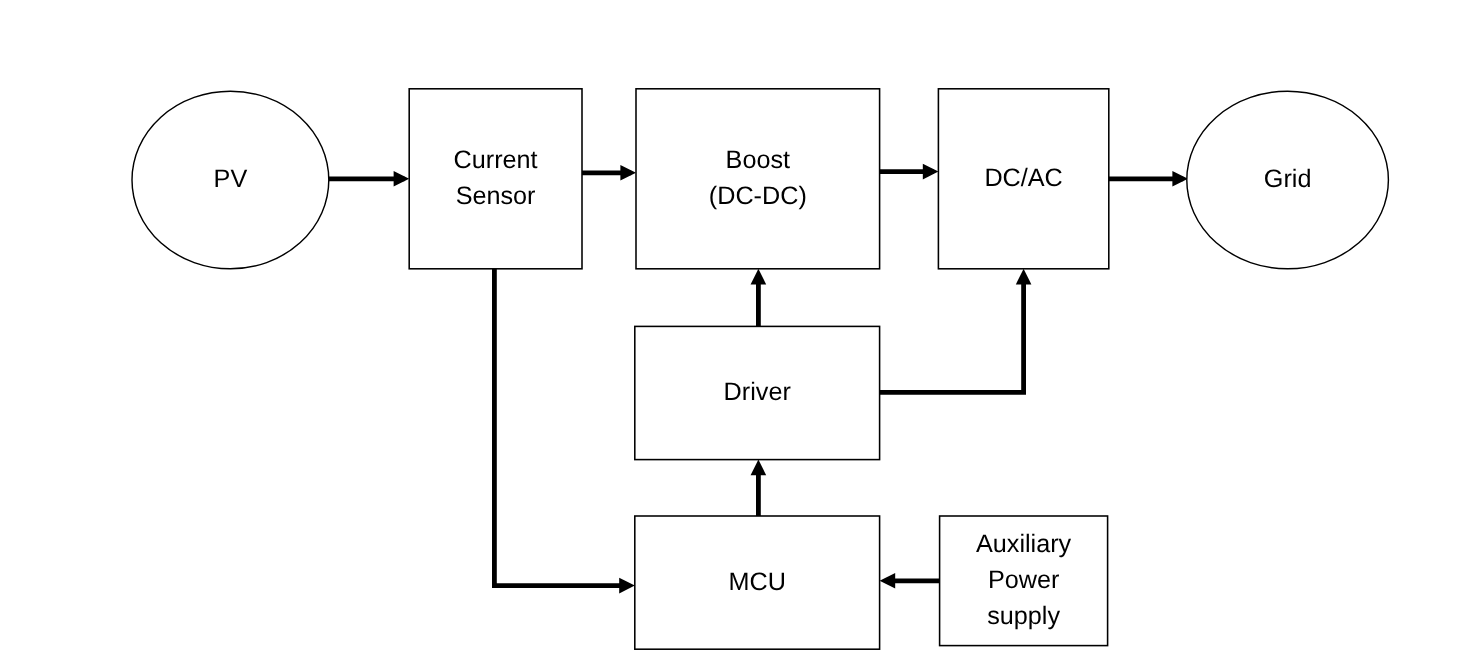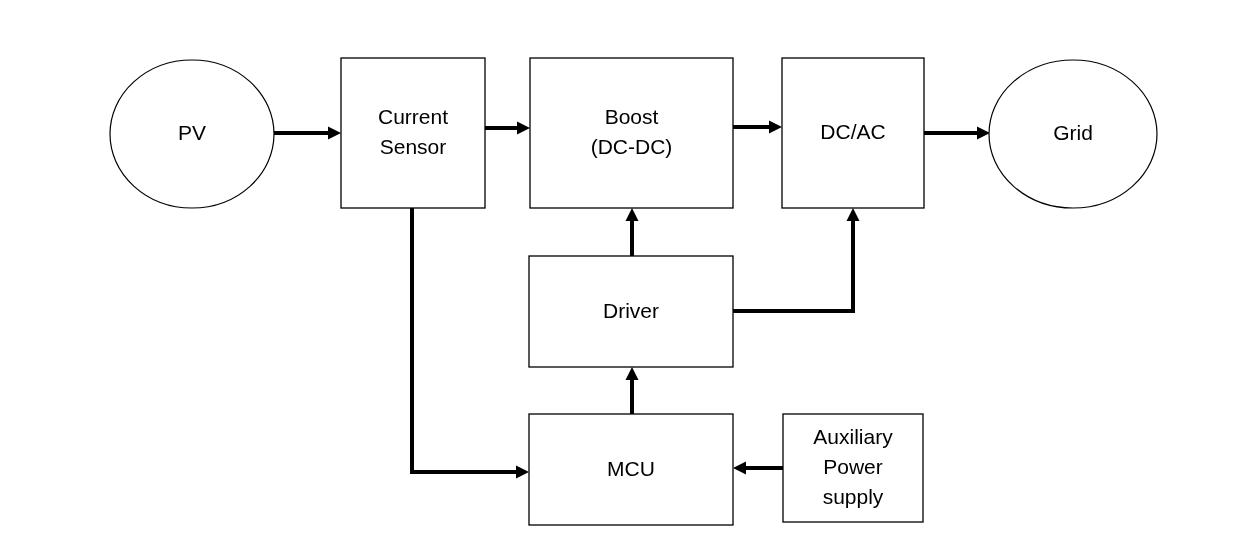--- a/index.html
+++ b/index.html
@@ -12,20 +12,21 @@
     width: 1236px;
     height: 549px;
     font-family: "Liberation Sans", sans-serif;
     overflow: hidden;
   }
   #diagram-root {
     position: relative;
     width: 1236px;
     height: 512px;
     background: #ffffff;
+    margin-top: 16px;
   }
   svg#block-diagram {
     display: block;
     width: 1236px;
     height: 549px;
     background: #ffffff;
   }
   .node-shape {
     fill: #ffffff;
     stroke: #000000;

